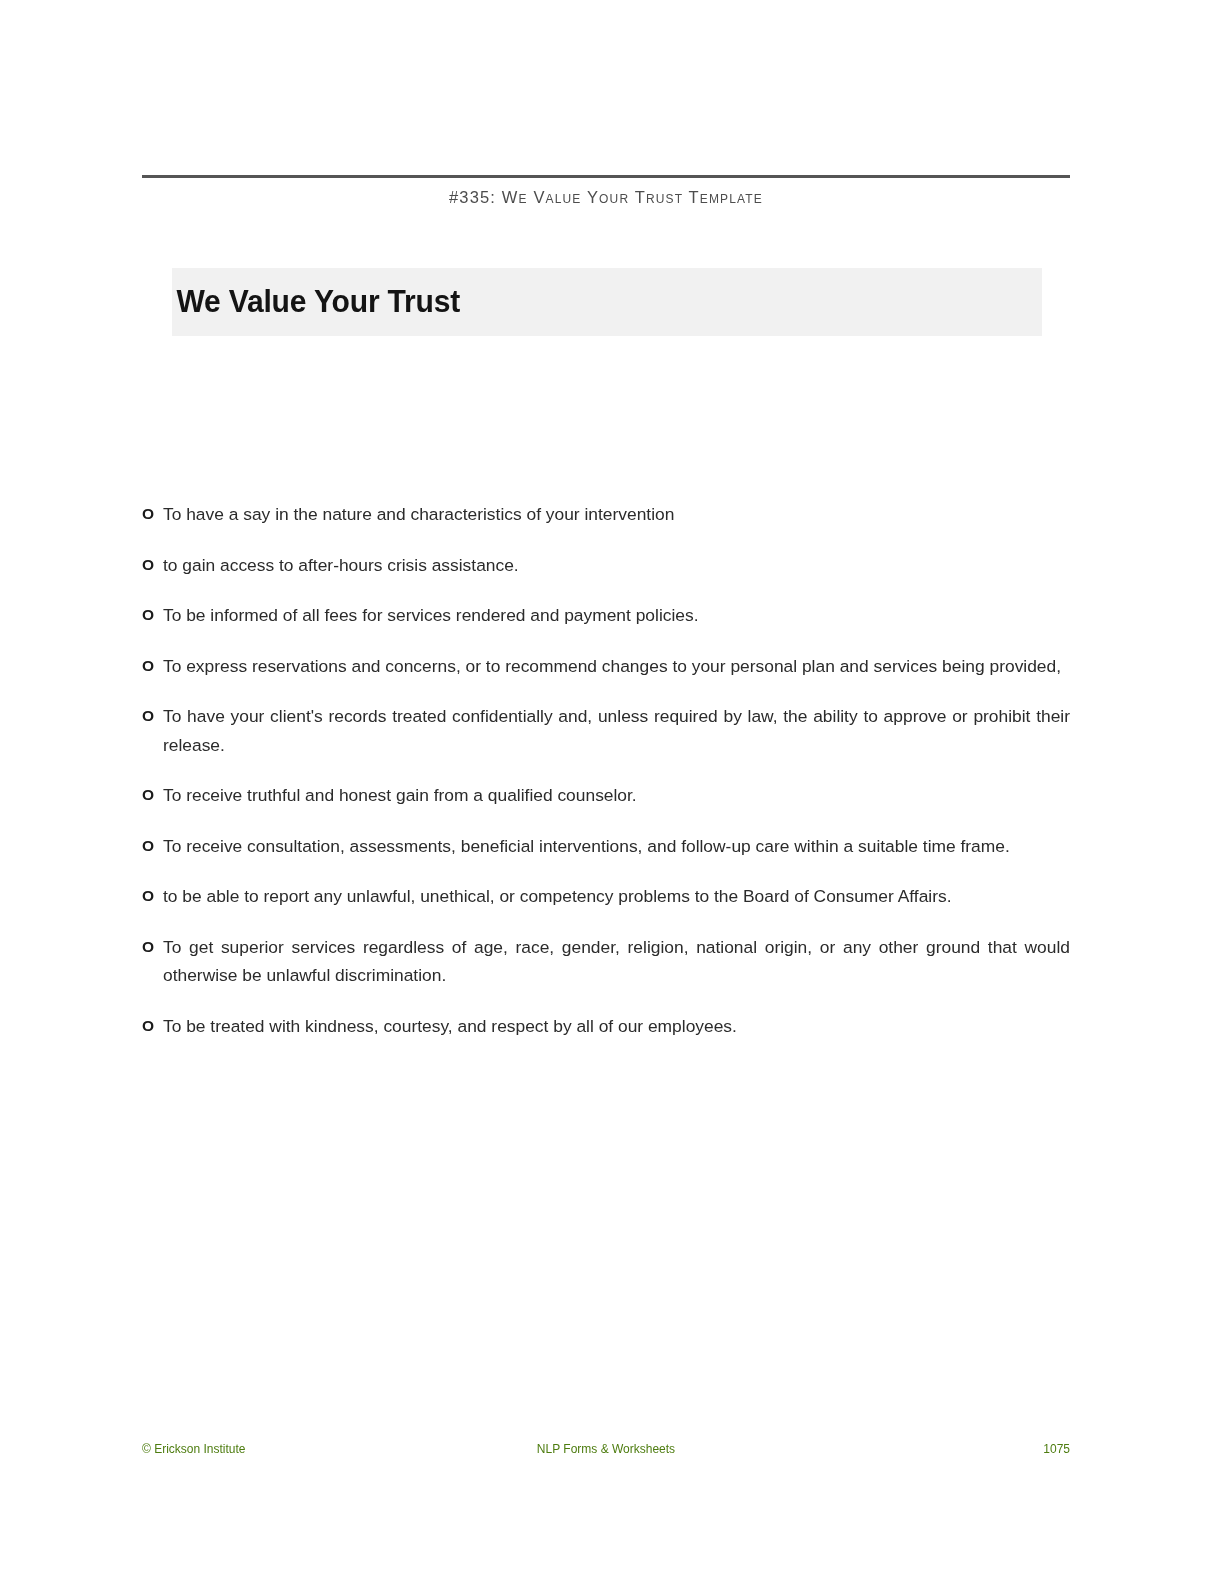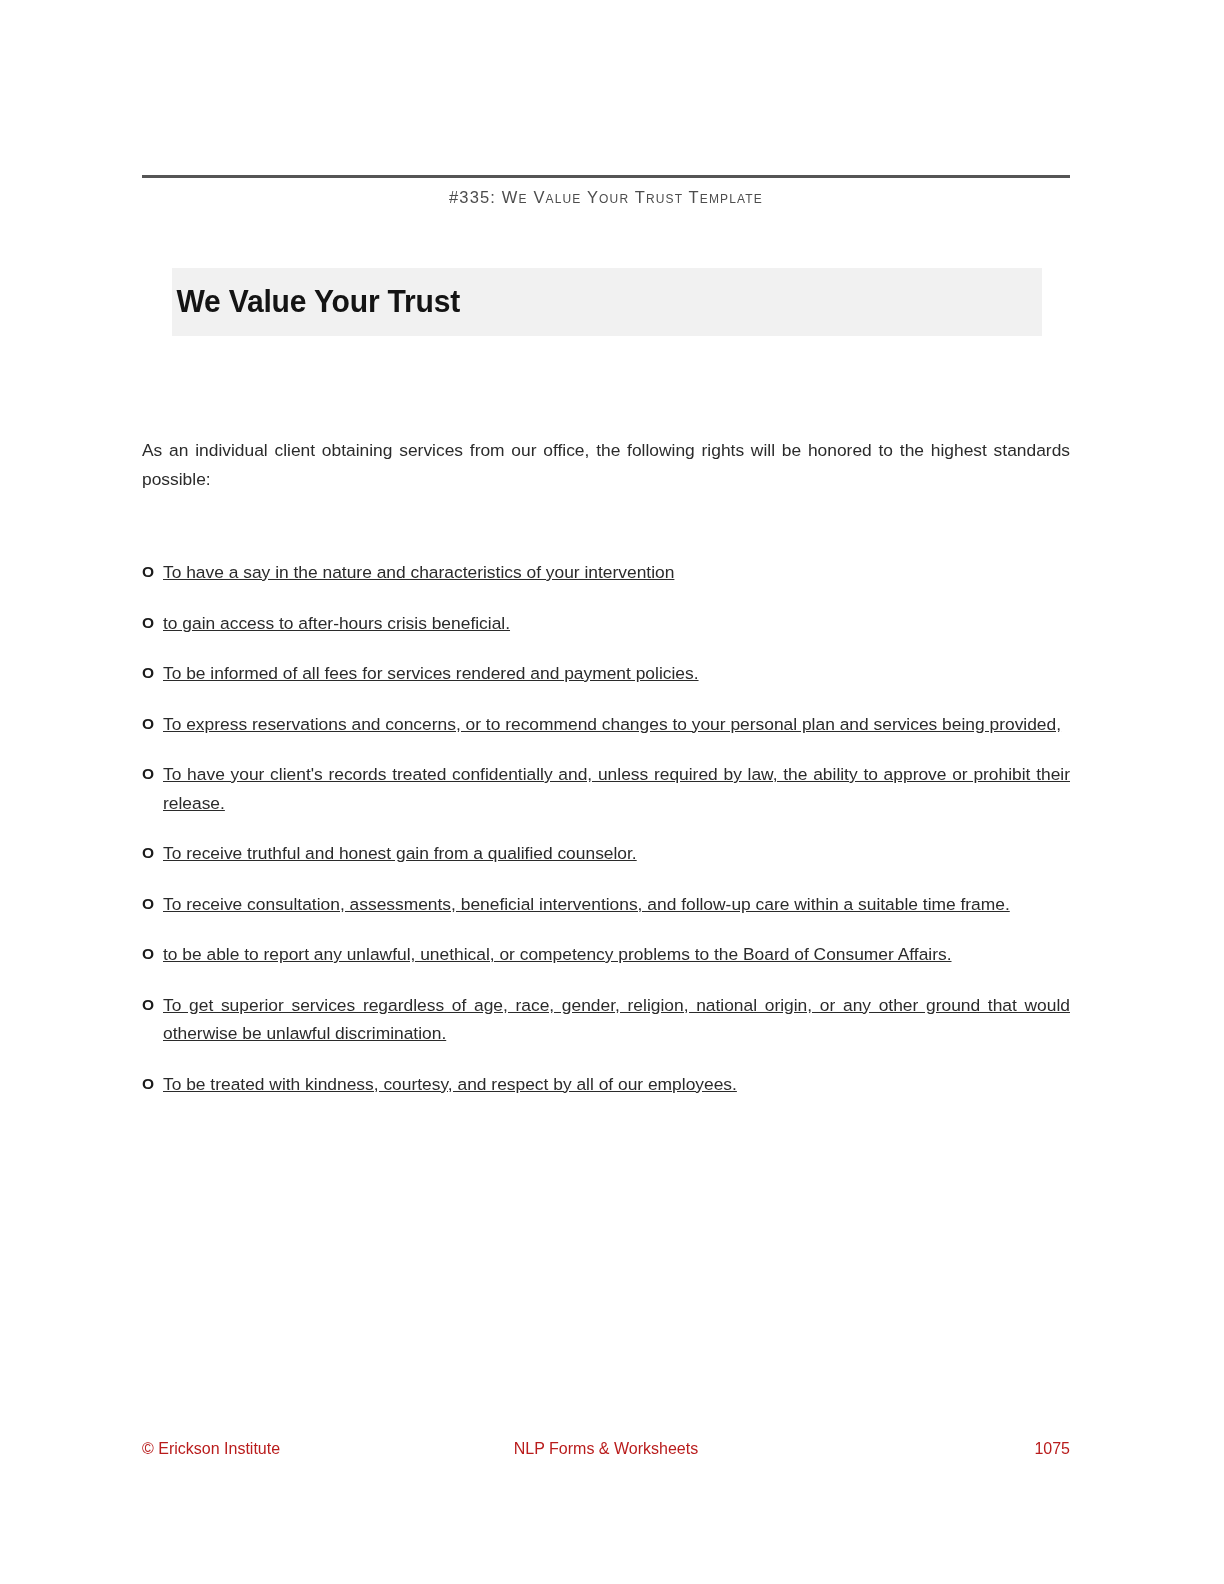--- a/index.html
+++ b/index.html
@@ -103,35 +103,34 @@
     left: 0;
     top: 0;
     font-size: 15.5px;
     font-weight: 700;
     line-height: 28.5px;
     color: #1a1a1a;
     font-family: "Liberation Sans", sans-serif;
   }
   .right-item .item-text {
     display: block;
-    text-decoration: underline;
   }
   
   .right-item.single .item-text { text-align: left; }
 
   
   .footer {
     position: absolute;
     left: 142px;
     top: 1436px;
     width: 928px;
     height: 26px;
-    font-size: 16px;
+    font-size: 12px;
     line-height: 26px;
-    color: #b91c1c;
+    color: #4d7c0f;
   }
   .footer-left {
     position: absolute;
     left: 0;
     top: 0;
     white-space: nowrap;
   }
   .footer-center {
     position: absolute;
     left: 0;
@@ -157,30 +156,29 @@
   <div class="header-rule"></div>
 
   <div class="header-label">#335: We Value Your Trust Template</div>
 
   <div class="title-band">
     <span class="title-text">We Value Your Trust</span>
   </div>
 
   <div class="content">
 
-    <p class="intro">As an individual client obtaining services from our office, the following rights will be honored to the highest standards possible:</p>
 
     <ul class="rights-list">
       <li class="right-item single">
         <span class="bullet">O</span>
         <span class="item-text">To have a say in the nature and characteristics of your intervention</span>
       </li>
       <li class="right-item single">
         <span class="bullet">O</span>
-        <span class="item-text">to gain access to after-hours crisis beneficial.</span>
+        <span class="item-text">to gain access to after-hours crisis assistance.</span>
       </li>
       <li class="right-item single">
         <span class="bullet">O</span>
         <span class="item-text">To be informed of all fees for services rendered and payment policies.</span>
       </li>
       <li class="right-item">
         <span class="bullet">O</span>
         <span class="item-text">To express reservations and concerns, or to recommend changes to your personal plan and services being provided,</span>
       </li>
       <li class="right-item">

